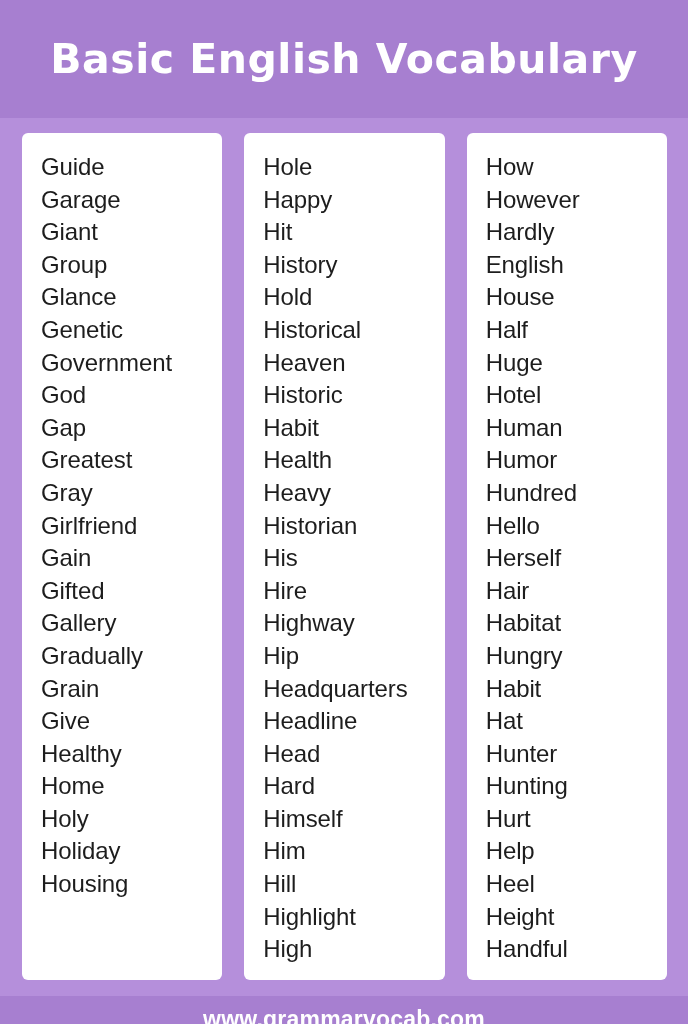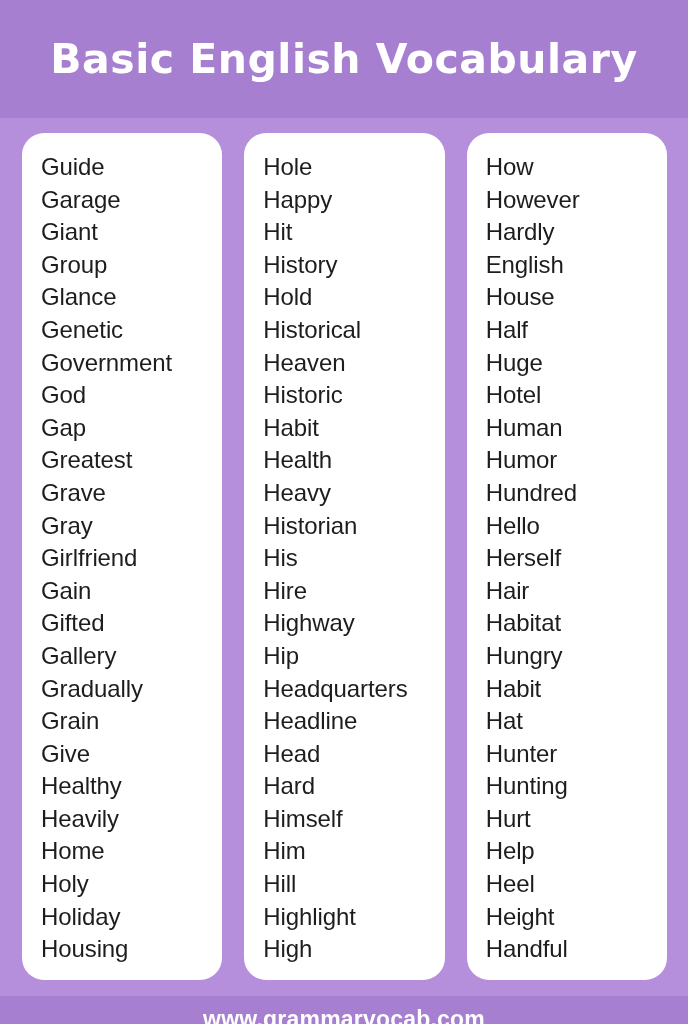--- a/index.html
+++ b/index.html
@@ -54,21 +54,21 @@
     flex-direction: row;
     align-items: stretch;
     justify-content: space-between;
     padding: 15px 21px 16px 22px;
     box-sizing: border-box;
     gap: 22px;
   }
 
   .word-card {
     background: #ffffff;
-    border-radius: 22px;
+    border-radius: 6px;
     flex: 1 1 0;
     min-width: 0;
     padding: 18px 8px 14px 19px;
     box-sizing: border-box;
     display: flex;
     flex-direction: column;
     justify-content: flex-start;
     overflow: hidden;
   }
 
@@ -115,31 +115,29 @@
         <div class="word-item">Guide</div>
         <div class="word-item">Garage</div>
         <div class="word-item">Giant</div>
         <div class="word-item">Group</div>
         <div class="word-item">Glance</div>
         <div class="word-item">Genetic</div>
         <div class="word-item">Government</div>
         <div class="word-item">God</div>
         <div class="word-item">Gap</div>
         <div class="word-item">Greatest</div>
-        <div class="word-item">Grave</div>
         <div class="word-item">Gray</div>
         <div class="word-item">Girlfriend</div>
         <div class="word-item">Gain</div>
         <div class="word-item">Gifted</div>
         <div class="word-item">Gallery</div>
         <div class="word-item">Gradually</div>
         <div class="word-item">Grain</div>
         <div class="word-item">Give</div>
         <div class="word-item">Healthy</div>
-        <div class="word-item">Heavily</div>
         <div class="word-item">Home</div>
         <div class="word-item">Holy</div>
         <div class="word-item">Holiday</div>
         <div class="word-item">Housing</div>
       </div>
 
     <div class="word-card">
         <div class="word-item">Hole</div>
         <div class="word-item">Happy</div>
         <div class="word-item">Hit</div>

